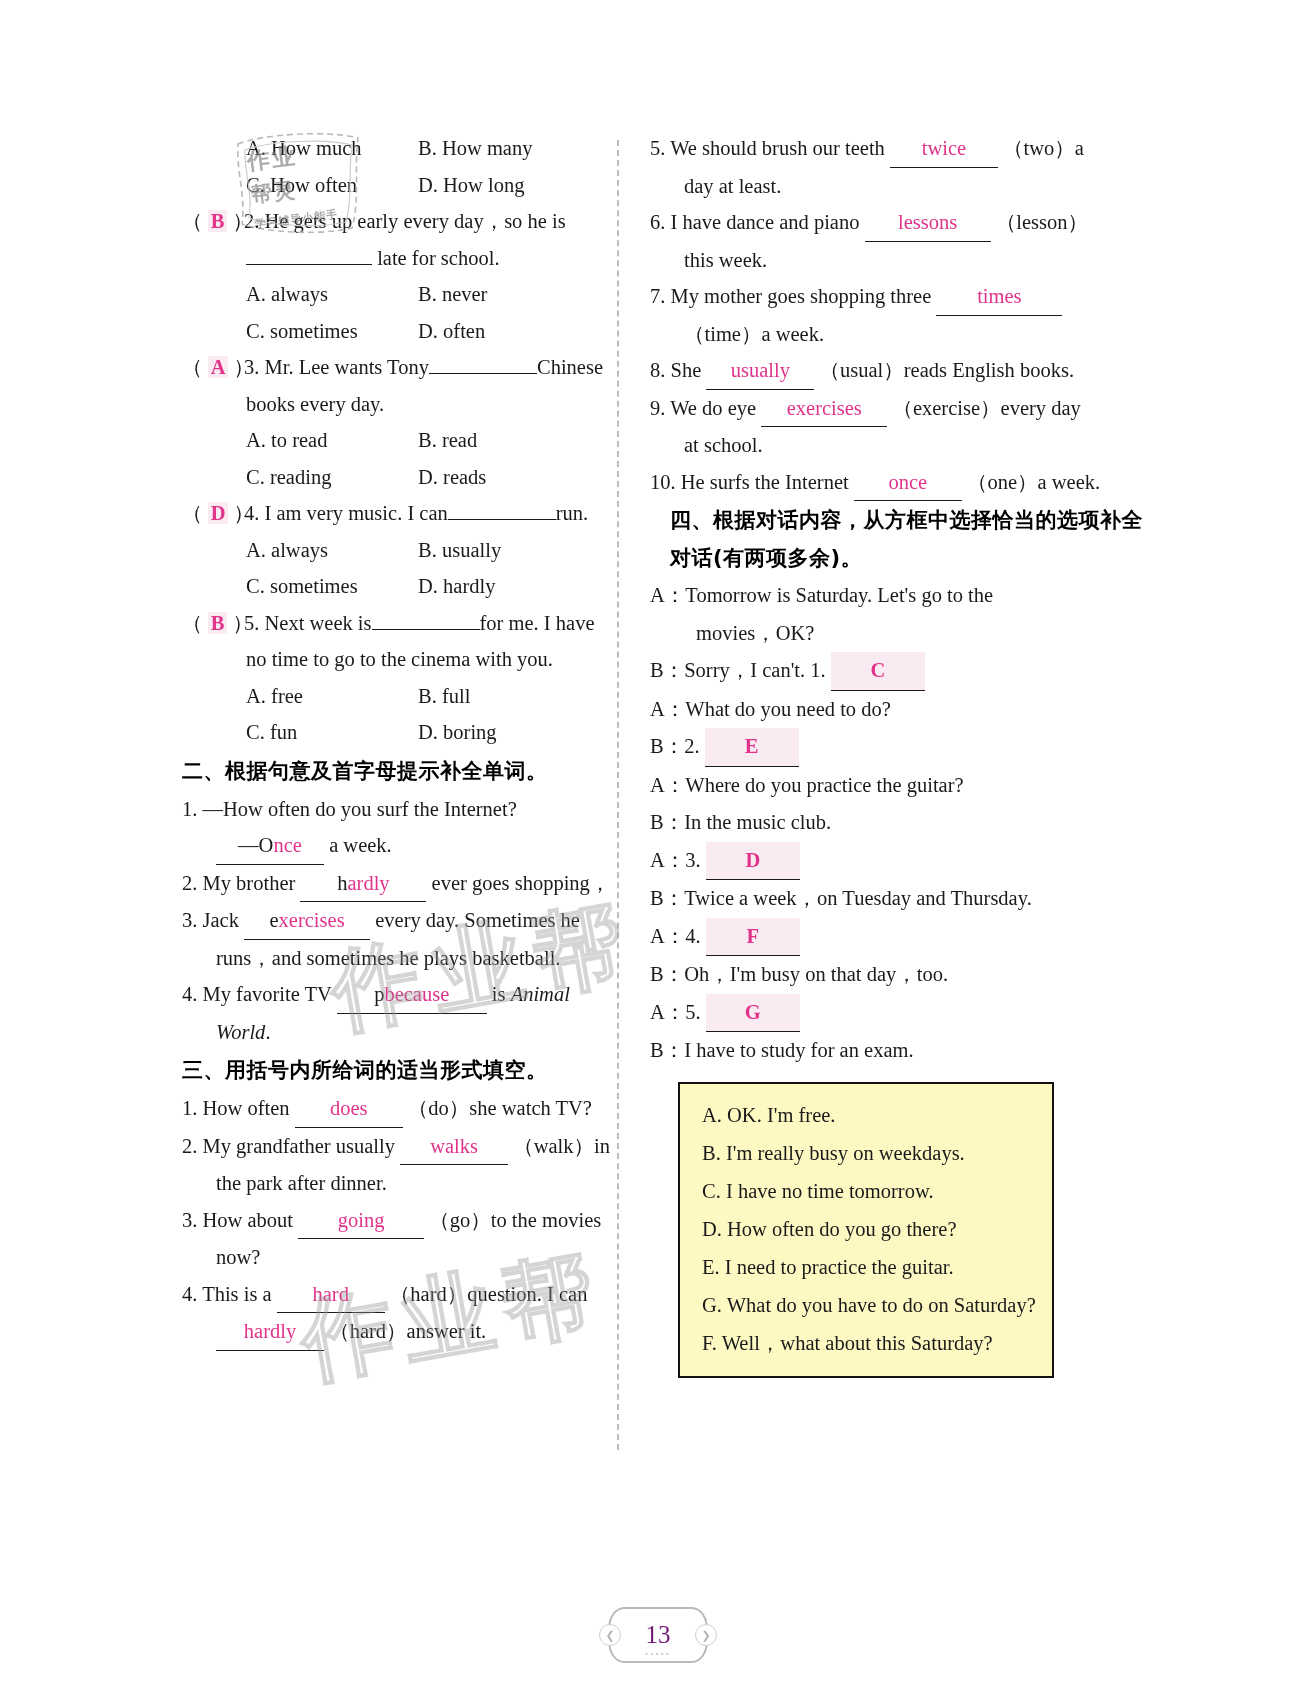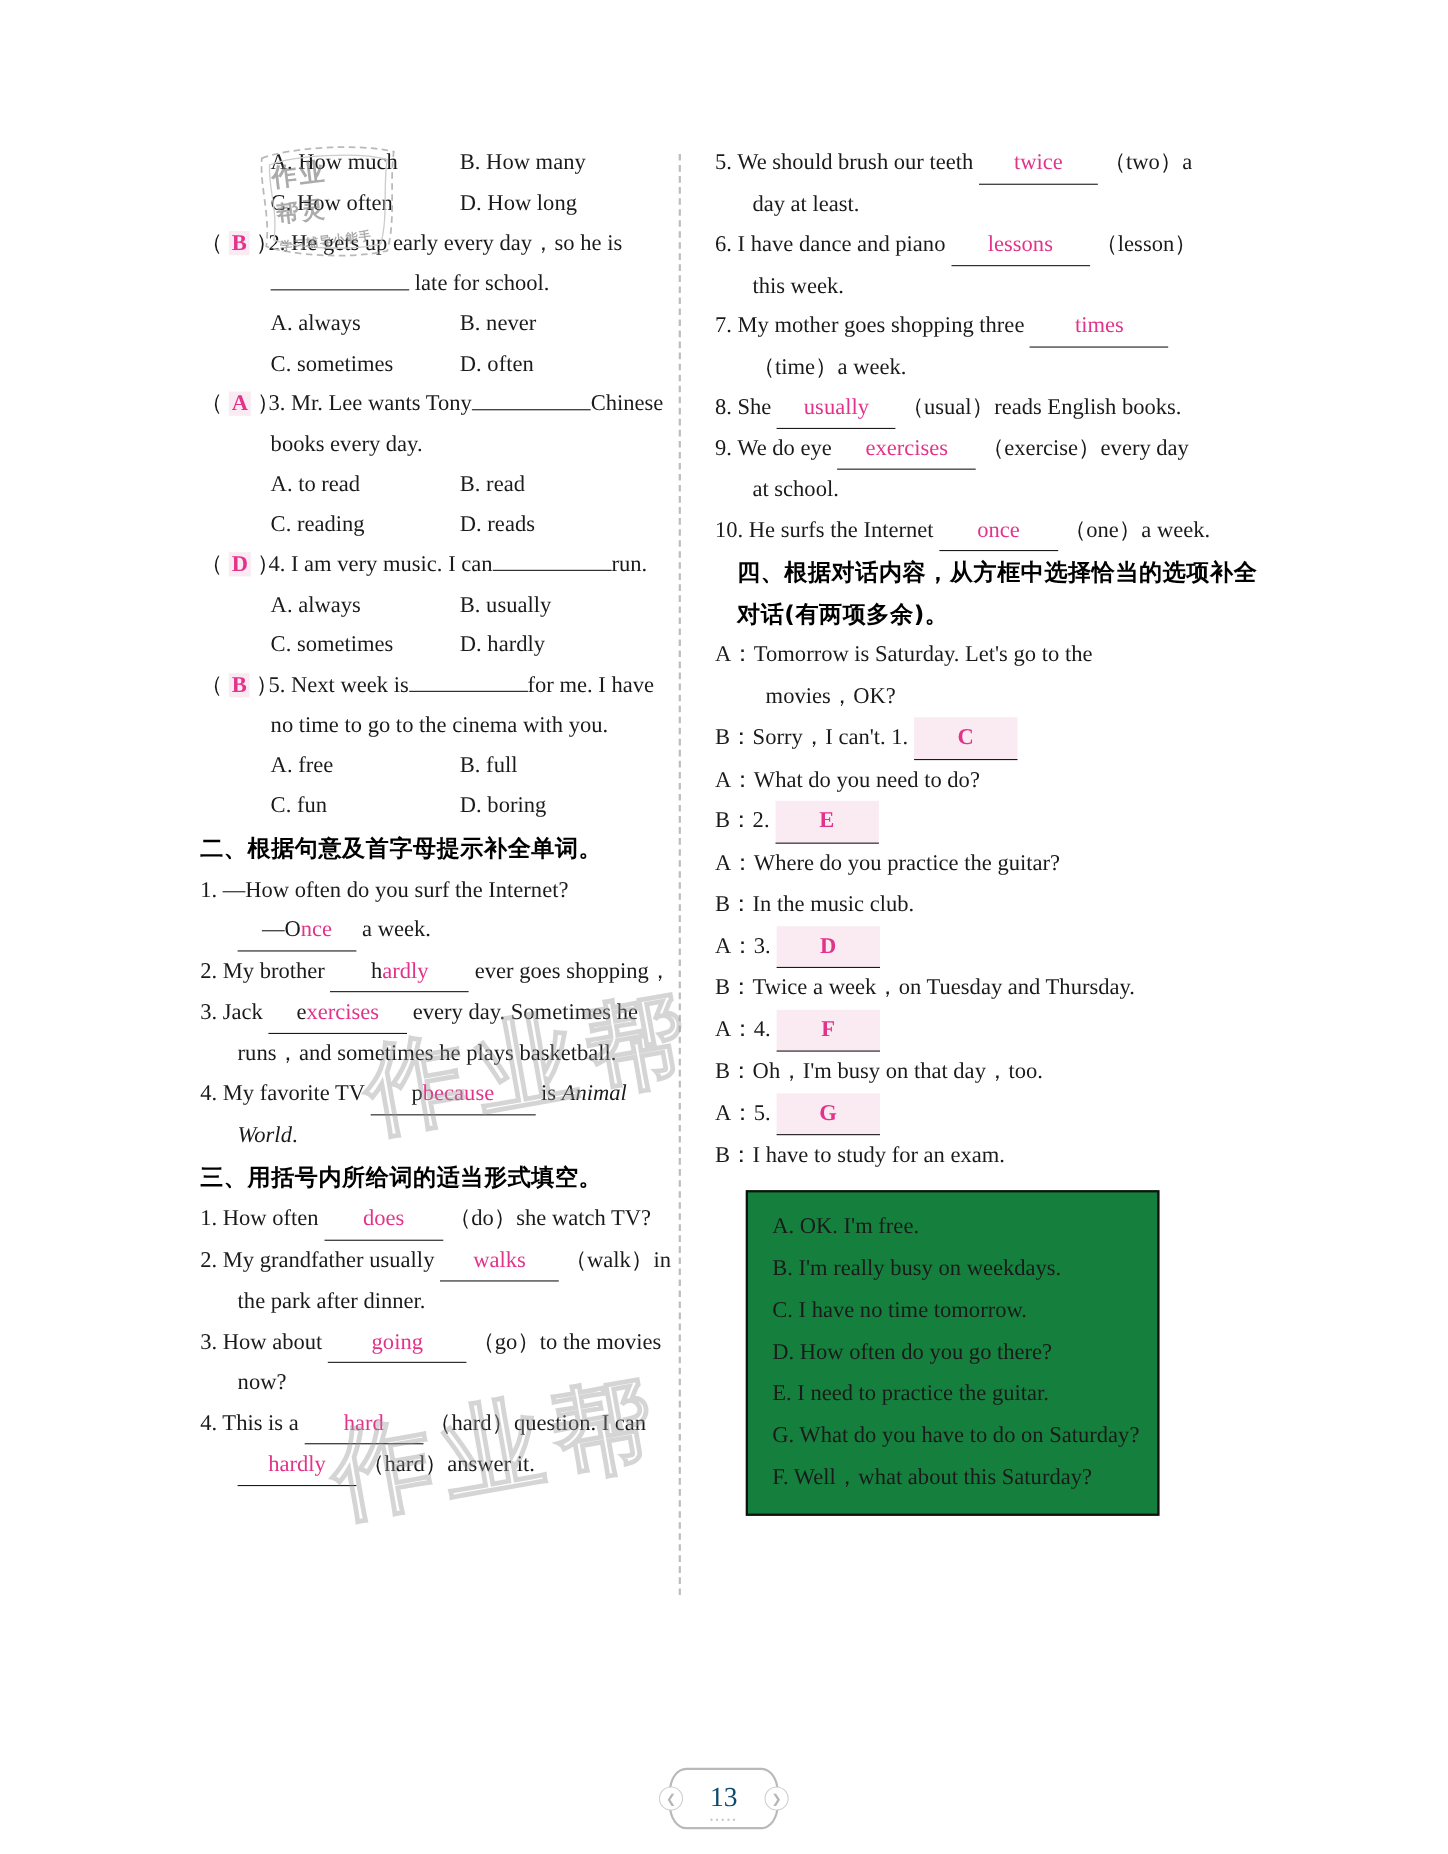--- a/index.html
+++ b/index.html
@@ -62,40 +62,40 @@
   }
   .sec.two{line-height:38px;margin-left:20px;}
 
   
   .dlg{font-size:20.5px;line-height:37.5px;white-space:nowrap;}
 
   
   .choicebox{
     margin-top:12px;margin-left:28px;width:372px;
     border:2.2px solid #111;padding:12px 0 14px 0;
-    background:#15803d;position:relative;z-index:3;
+    background:#fef9c3;position:relative;z-index:3;
   }
   .choicebox .citem{
     font-size:20.5px;line-height:38px;padding-left:22px;white-space:nowrap;
   }
 
   .ital{font-style:italic;}
 
   
   .footer{
     position:absolute;left:0;right:0;bottom:22px;
     display:flex;justify-content:center;align-items:center;
   }
   .pagebadge{position:relative;width:100px;height:56px;
     display:flex;align-items:center;justify-content:center;}
   .pagebadge .shape{
     position:absolute;inset:0;border:2px solid #b9b9b9;
     border-radius:16px/22px;background:#fff;
   }
-  .pagebadge .num{position:relative;font-size:25px;color:#0c4a6e;z-index:2;}
+  .pagebadge .num{position:relative;font-size:25px;color:#701a75;z-index:2;}
   .pagebadge .dots{
     position:absolute;bottom:4px;left:50%;transform:translateX(-50%);
     font-size:9px;color:#c6c6c6;letter-spacing:2px;z-index:2;
   }
   .chev{
     position:absolute;top:50%;transform:translateY(-50%);
     width:20px;height:20px;border-radius:50%;border:1.6px solid #cfcfcf;
     display:flex;align-items:center;justify-content:center;
     font-size:11px;color:#b5b5b5;background:#fff;z-index:2;
   }

